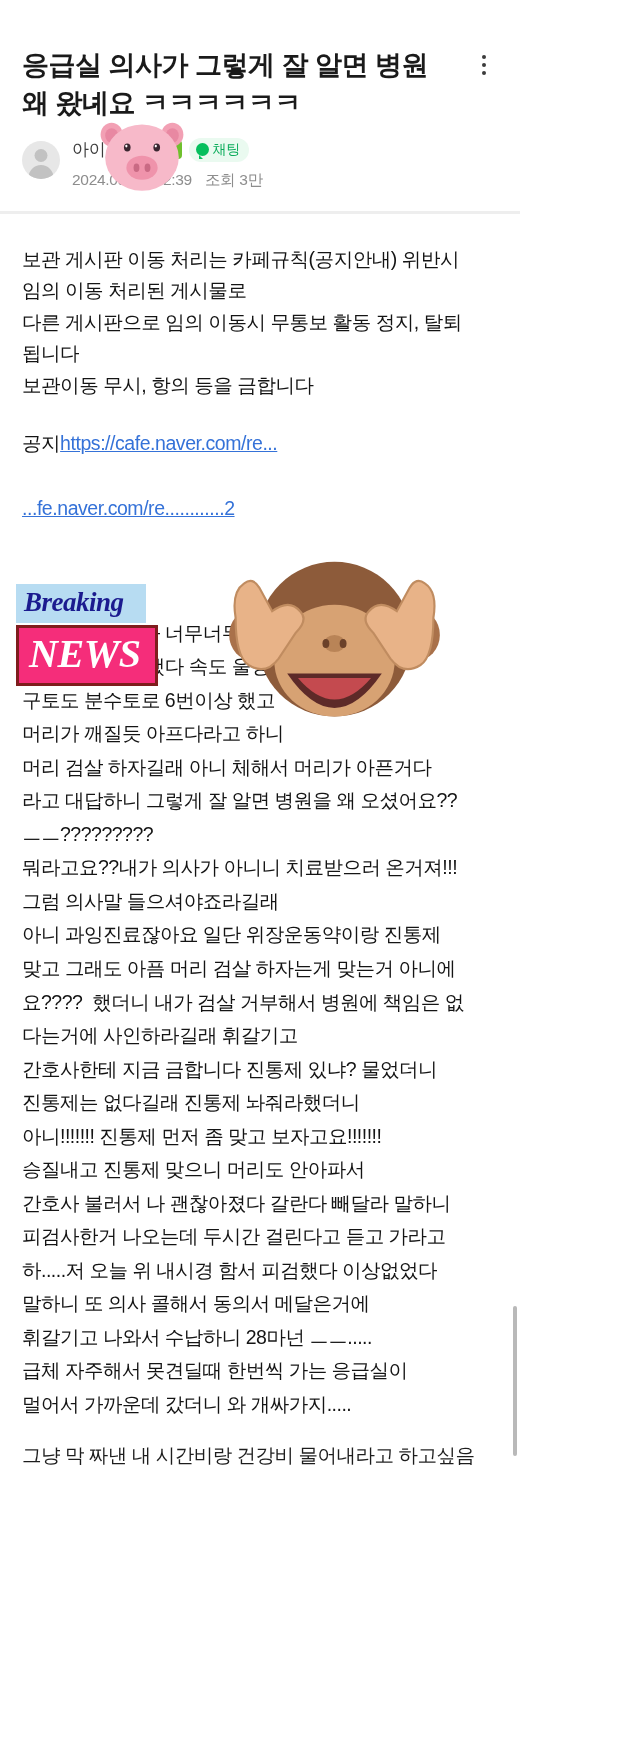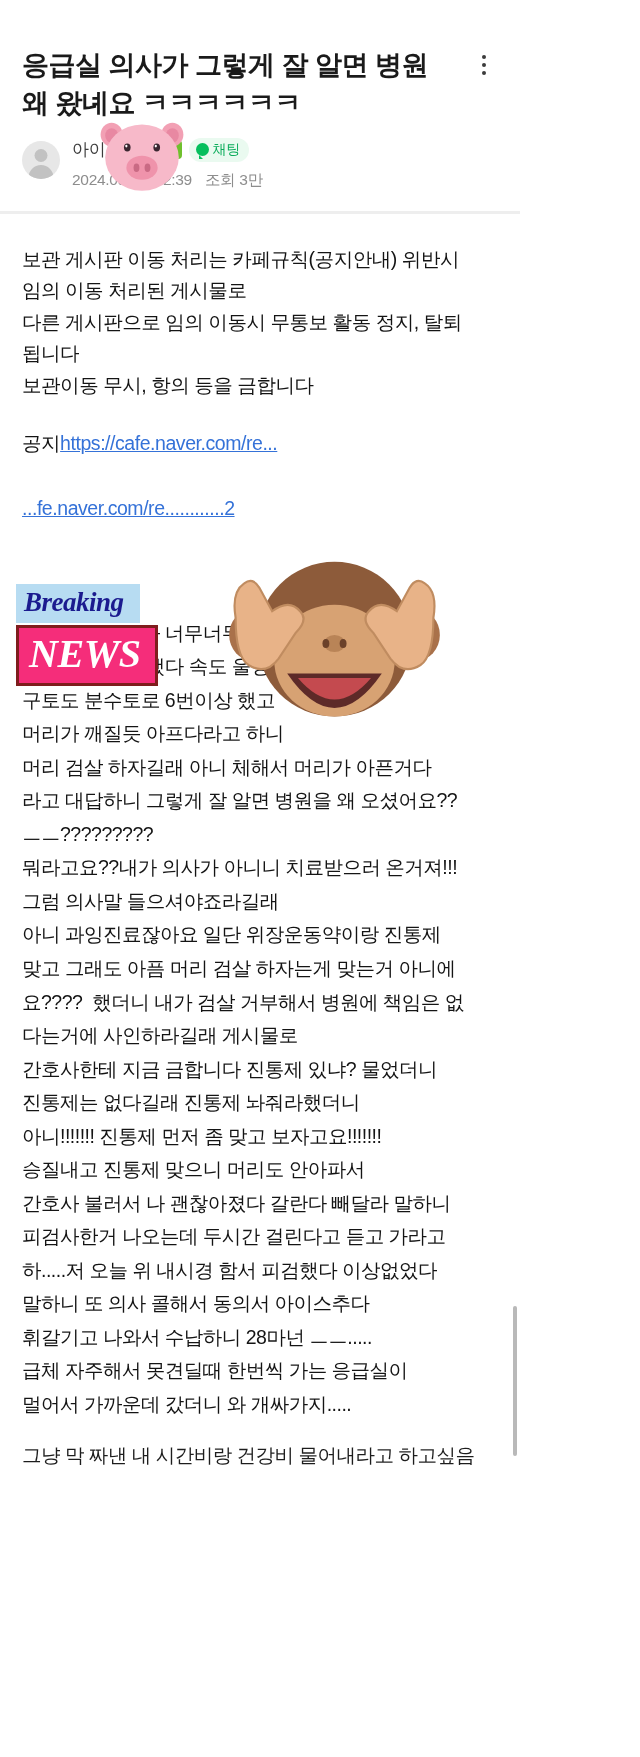--- a/index.html
+++ b/index.html
@@ -224,21 +224,21 @@
     width: 180px;
     pointer-events: none;
   }
   .breaking-bar {
     background: #b7dcf2;
     color: #1b1b8f;
     font-style: italic;
     font-weight: 700;
     font-size: 27px;
     line-height: 1;
-    padding: 5px 16px 7px 8px;
+    padding: 5px 22px 7px 8px;
     display: inline-block;
     letter-spacing: -0.5px;
     font-family: "Liberation Serif", serif;
   }
   .news-bar {
     background: #f52d7a;
     color: #ffffff;
     font-style: italic;
     font-weight: 700;
     font-size: 40px;
@@ -387,29 +387,29 @@
     <div class="line">구토도 분수토로 6번이상 했고</div>
     <div class="line">머리가 깨질듯 아프다라고 하니</div>
     <div class="line">머리 검살 하자길래 아니 체해서 머리가 아픈거다</div>
     <div class="line">라고 대답하니 그렇게 잘 알면 병원을 왜 오셨어요??</div>
     <div class="line">ㅡㅡ?????????</div>
     <div class="line">뭐라고요??내가 의사가 아니니 치료받으러 온거져!!!</div>
     <div class="line">그럼 의사말 들으셔야죠라길래</div>
     <div class="line">아니 과잉진료잖아요 일단 위장운동약이랑 진통제</div>
     <div class="line">맞고 그래도 아픔 머리 검살 하자는게 맞는거 아니에</div>
     <div class="line">요????  했더니 내가 검살 거부해서 병원에 책임은 없</div>
-    <div class="line">다는거에 사인하라길래 게시물로</div>
+    <div class="line">다는거에 사인하라길래 휘갈기고</div>
     <div class="line">간호사한테 지금 금합니다 진통제 있냐? 물었더니</div>
     <div class="line">진통제는 없다길래 진통제 놔줘라했더니</div>
     <div class="line">아니!!!!!!! 진통제 먼저 좀 맞고 보자고요!!!!!!!</div>
     <div class="line">승질내고 진통제 맞으니 머리도 안아파서</div>
     <div class="line">간호사 불러서 나 괜찮아졌다 갈란다 빼달라 말하니</div>
     <div class="line">피검사한거 나오는데 두시간 걸린다고 듣고 가라고</div>
     <div class="line">하.....저 오늘 위 내시경 함서 피검했다 이상없었다</div>
-    <div class="line">말하니 또 의사 콜해서 동의서 아이스추다</div>
+    <div class="line">말하니 또 의사 콜해서 동의서 메달은거에</div>
     <div class="line">휘갈기고 나와서 수납하니 28마넌 ㅡㅡ.....</div>
     <div class="line">급체 자주해서 못견딜때 한번씩 가는 응급실이</div>
     <div class="line">멀어서 가까운데 갔더니 와 개싸가지.....</div>
   </div>
 
   <div class="tail-text" style="margin-top:18px">
     <div class="line">그냥 막 짜낸 내 시간비랑 건강비 물어내라고 하고싶음</div>
   </div>
 
   <div class="scrollbar"></div>

